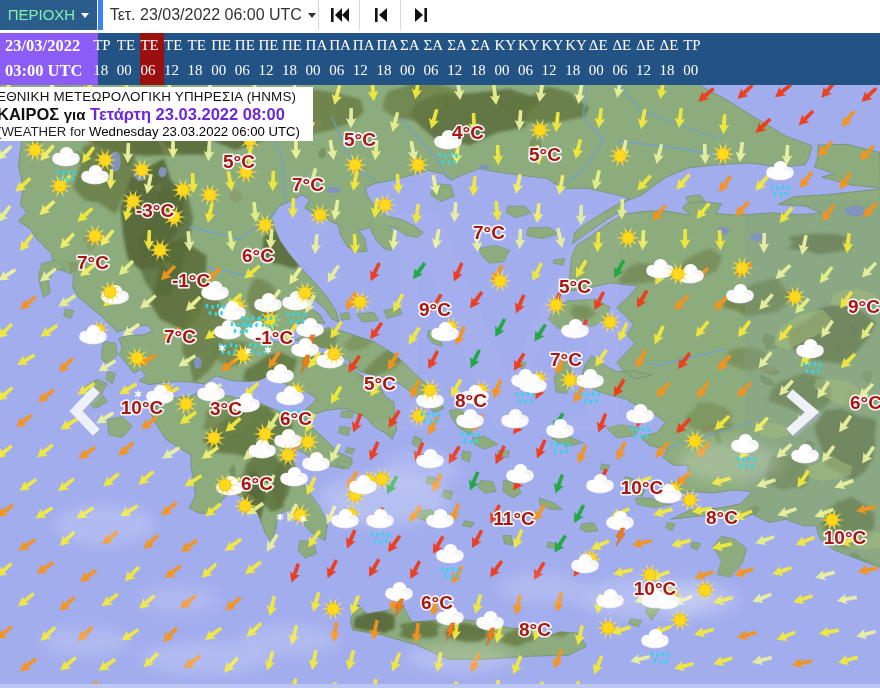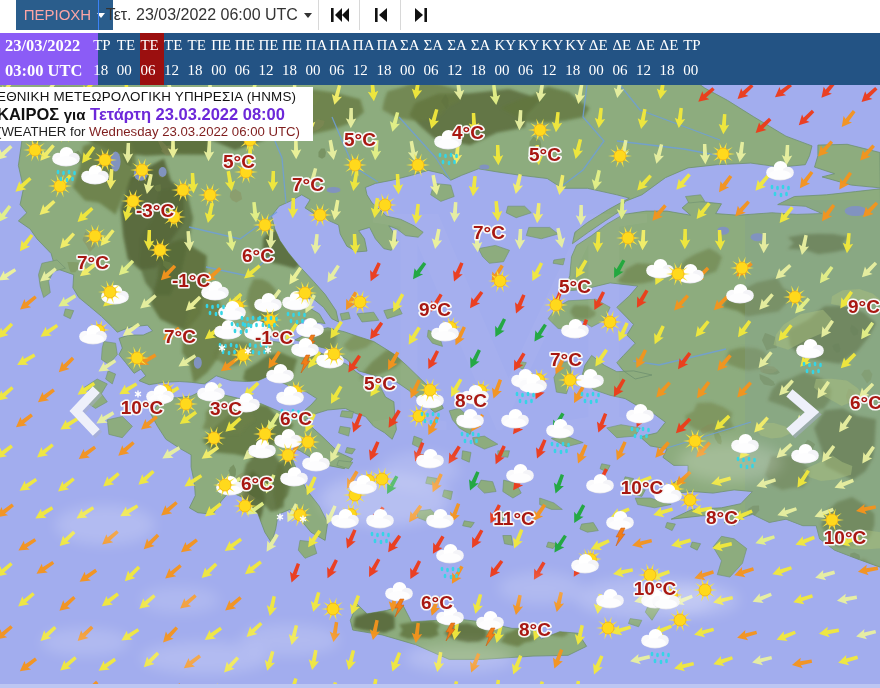--- a/index.html
+++ b/index.html
@@ -1,38 +1,38 @@
 <!DOCTYPE html>
 <html><head><meta charset="utf-8">
 <style>
 html,body{margin:0;padding:0;background:#fff;width:880px;height:688px;overflow:hidden}
 body{font-family:"Liberation Sans",sans-serif;position:relative}
 #bar1{position:absolute;left:0;top:0;width:880px;height:33px;background:#fff}
-#regbtn{position:absolute;left:16px;top:0;width:97px;height:30px;background:#2a5d8c;color:#fca5a5;
+#regbtn{position:absolute;left:0;top:0;width:97px;height:30px;background:#2a5d8c;color:#86efac;
  font-size:15px;line-height:30px;text-align:center}
-#datebox{position:absolute;left:98px;top:0;width:220px;height:30px;border-left:1px solid #3b82f6;
+#datebox{position:absolute;left:98px;top:0;width:220px;height:30px;border-left:5px solid #3b82f6;
  color:#333;font-size:16px;line-height:30px;text-align:center}
 .navbtn{position:absolute;top:0;height:30px;width:41px;border-left:1px solid #d8d8d8;
  display:flex;align-items:center;justify-content:center}
 #bar2{position:absolute;left:0;top:33px;width:880px;height:52px;background:#235384}
 #dlab{position:absolute;left:0;top:33px;width:93px;height:52px;background:#8b5cf6;color:#fff;
  font-family:"Liberation Serif",serif;font-weight:bold;font-size:16.5px;padding-left:5px}
 #dlab div{line-height:25px}
 .tcol{position:absolute;top:33px;width:23.6px;height:52px;color:#fff;
  font-family:Liberation Serif, serif;font-size:15px}
 .tcol div{line-height:25px}
 .tcol.red{background:#9b0f0f}
 #infobox{position:absolute;left:-5px;top:87px;width:318px;height:54px;background:#fff;z-index:5;
  padding-left:2px;box-sizing:border-box}
 #infobox .l1{font-size:13.4px;color:#111;line-height:17px;margin-top:1px;letter-spacing:0.2px}
 #infobox .l2{font-size:16.5px;color:#111;line-height:19px;font-weight:bold}
 #infobox .l2 .gia{font-weight:bold;font-size:15px}
 #infobox .l2 .rd{color:#6d28d9}
 #infobox .l3{font-size:13.2px;color:#222;line-height:16px}
-#infobox .l3 .rd{color:#7f1d1d}
+#infobox .l3 .rd{color:#000000}
 .caret{display:inline-block;width:0;height:0;border-left:4.5px solid transparent;border-right:4.5px solid transparent;border-top:5.5px solid #fff;margin-left:2px;vertical-align:2px}
 svg text{user-select:none}
 </style></head>
 <body>
 <div id="bar1">
  <div id="regbtn">ΠΕΡΙΟΧΗ <span class="caret" style="border-top-color:#fff"></span></div>
  <div id="datebox">Τετ. 23/03/2022 06:00 UTC <span class="caret" style="border-top-color:#333"></span></div>
  <div class="navbtn" style="left:318px">
       <svg width="18" height="14" viewBox="0 0 18 14">
         <rect x="0" y="0" width="2.6" height="14" fill="#111"></rect>

